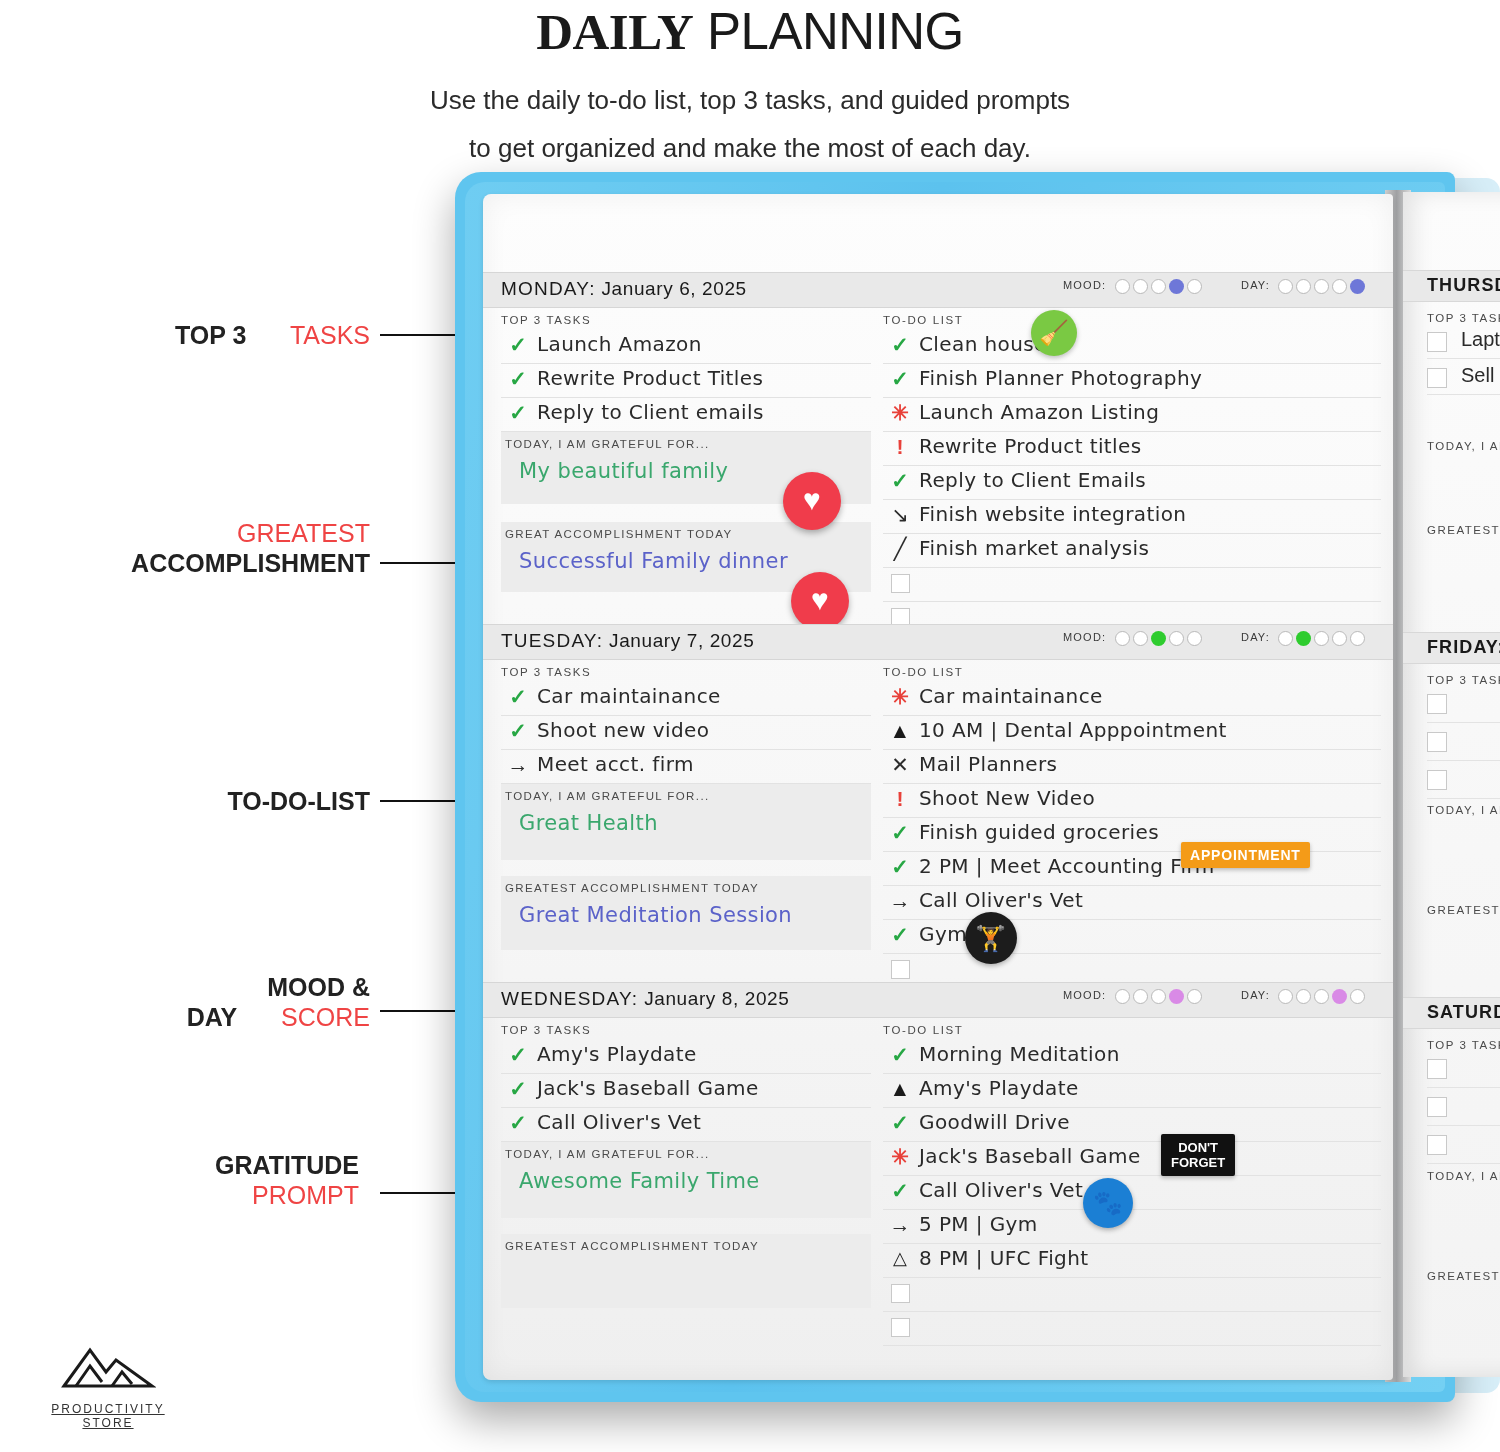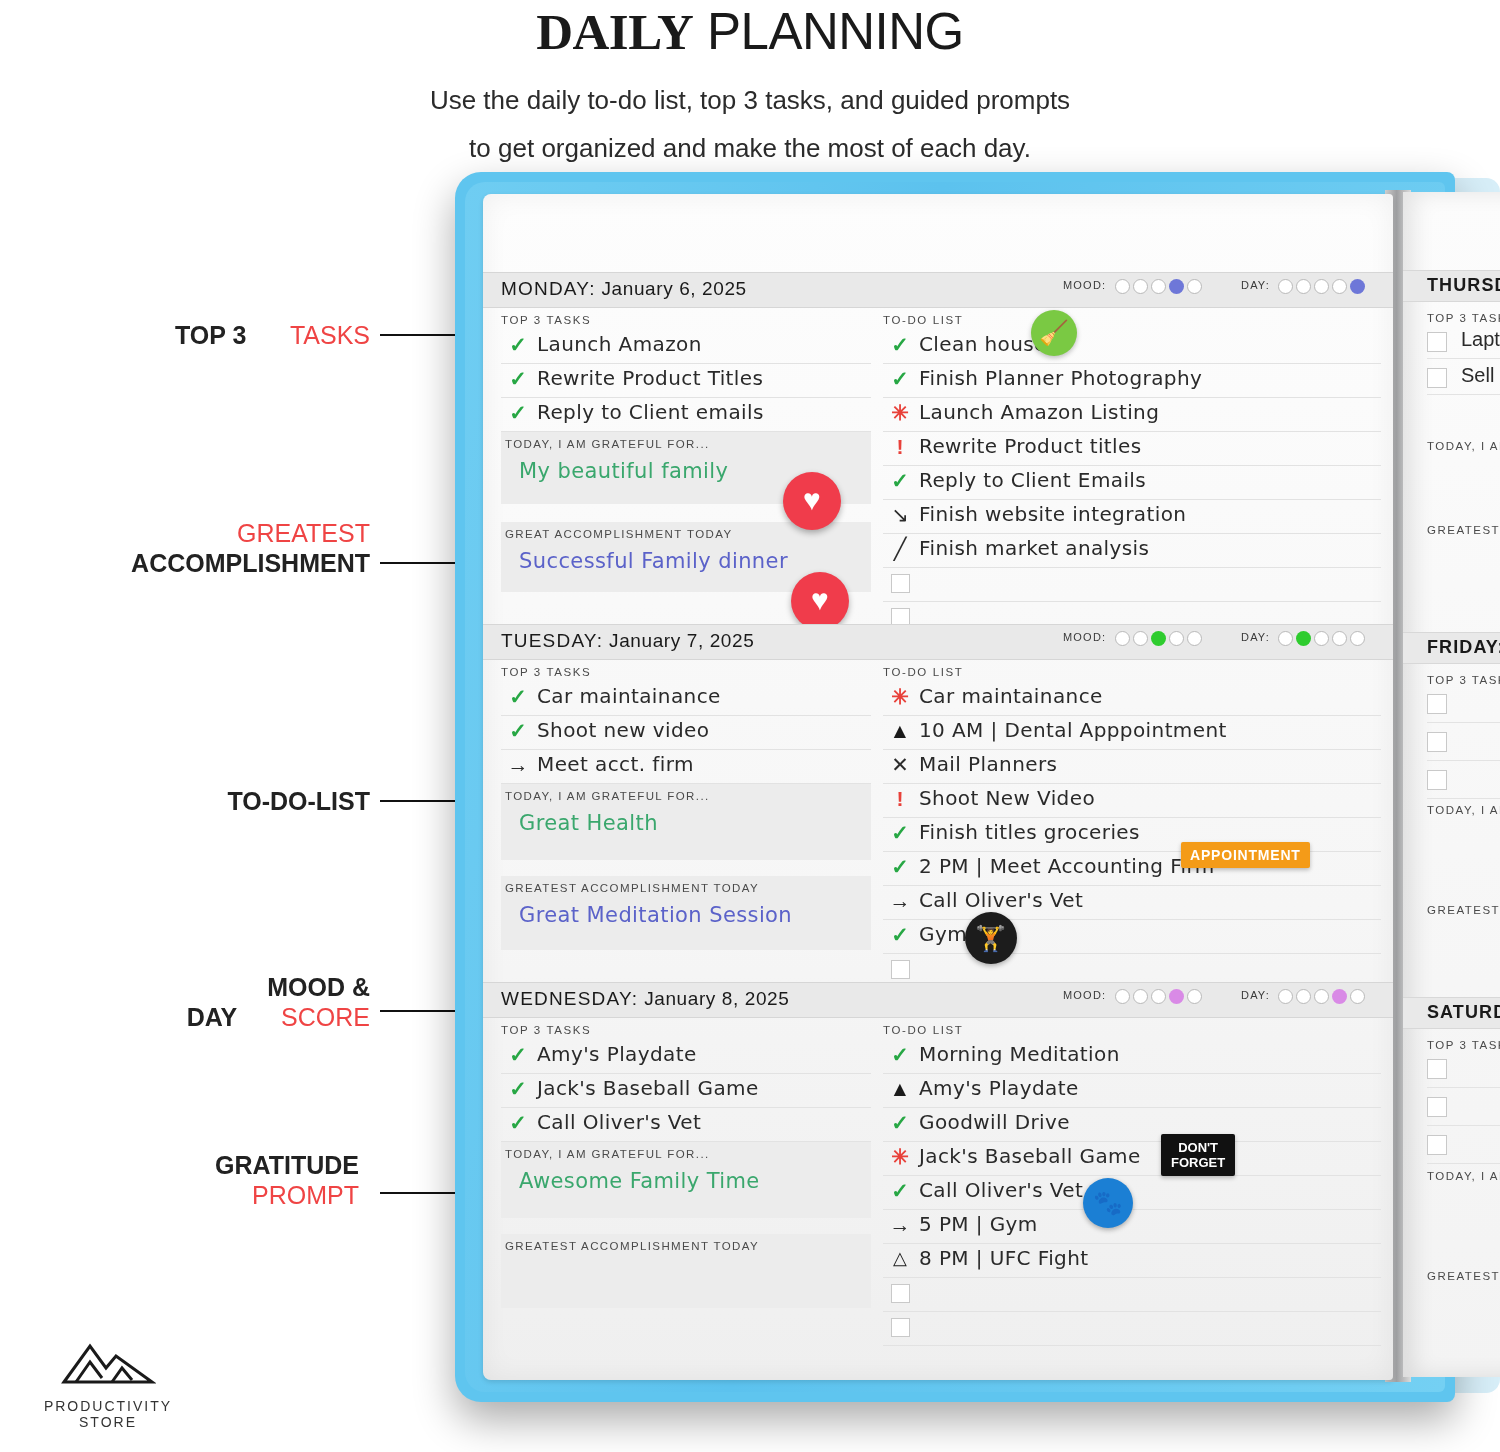--- a/index.html
+++ b/index.html
@@ -94,21 +94,21 @@
   .rdayhead{position:absolute;height:30px;left:0;width:552px;background:#e9e9e9;border-top:1px solid #d8d8d8;border-bottom:1px solid #d8d8d8;}
   .rdayname{position:absolute;left:24px;top:4px;font-size:18px;letter-spacing:1.1px;font-weight:bold;}
   .rlabel{position:absolute;left:24px;font-size:11.5px;letter-spacing:1.5px;color:#4a4a4a;}
   .rbox{position:absolute;left:24px;width:18px;height:18px;border:1.5px solid #c9c9c9;background:#fff;}
   .rtxt{position:absolute;font-size:20px;color:#2a2a2a;}
   .rline{position:absolute;left:24px;width:528px;border-bottom:1px solid #e3e3e3;}
 
   
   .logo{position:absolute;left:28px;bottom:22px;width:160px;text-align:center;}
   .logo svg{display:block;margin:0 auto;}
-  .logo .lt{font-size:14px;letter-spacing:2px;color:#333;margin-top:12px;}
+  .logo .lt{font-size:12px;letter-spacing:2px;color:#333;margin-top:12px;text-decoration:underline;}
 </style>
 </head>
 <body>
 
 <div class="hdr">
   <h1><b>DAILY</b><span> PLANNING</span></h1>
   <p class="sub1">Use the daily to-do list, top 3 tasks, and guided prompts</p>
   <p>to get organized and make the most of each day.</p>
 </div>
 
@@ -341,21 +341,21 @@
         <div class="tdrow">
             <span class="mark xx">✕</span>
             <span class="txt hand">Mail Planners</span>
           </div>
         <div class="tdrow">
             <span class="mark exc">!</span>
             <span class="txt hand">Shoot New Video</span>
           </div>
         <div class="tdrow">
             <span class="mark chk">✓</span>
-            <span class="txt hand">Finish titles groceries</span>
+            <span class="txt hand">Finish guided groceries</span>
           </div>
         <div class="tdrow">
             <span class="mark chk">✓</span>
             <span class="txt hand">2 PM | Meet Accounting Firm</span>
           </div>
         <div class="tdrow">
             <span class="mark arr">→</span>
             <span class="txt hand">Call Oliver's Vet</span>
           </div>
         <div class="tdrow">

